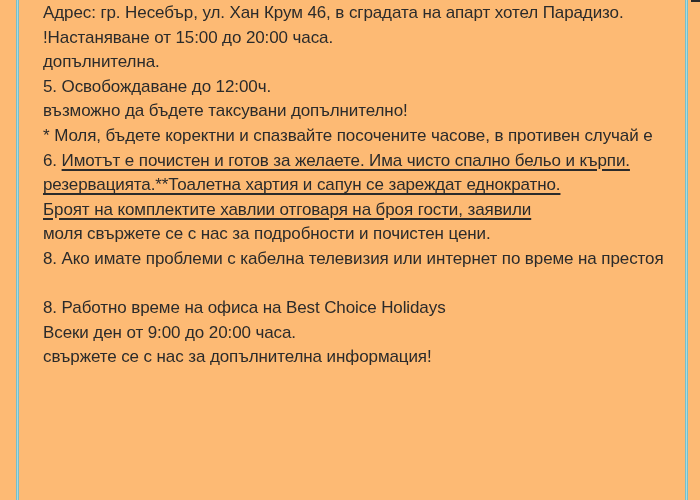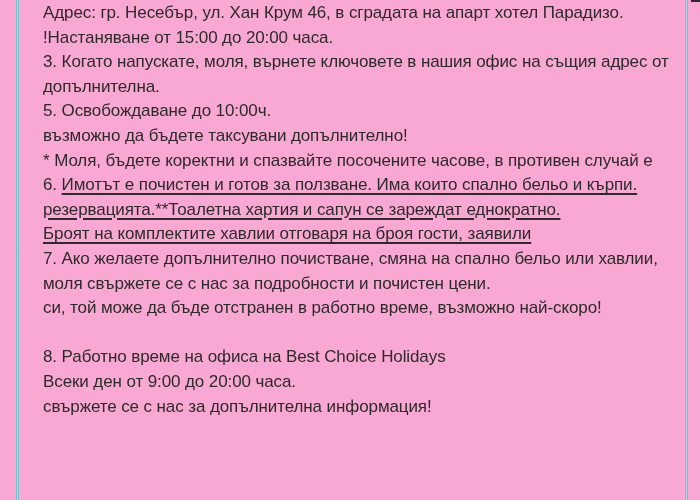--- a/index.html
+++ b/index.html
@@ -52,36 +52,34 @@
   .line .u {
     text-decoration: underline;
     text-underline-offset: 3px;
     text-decoration-thickness: 1.5px;
   }
   .line.blank { height: 24.6px; }
 </style>
 </head>
 <body>
 
-<div class="page" style="background: #f9a8d4;">
+<div class="page" style="background: #fdba74;">
   <div class="border-vert border-left"></div>
   <div class="border-vert border-right"></div>
   <div class="artifact-top-right"></div>
   <div class="content" style="color: rgb(43, 43, 43);">
       <p class="line"><span class="">Адрес: гр. Несебър, ул. Хан Крум 46, в сградата на апарт хотел Парадизо.</span></p>
       <p class="line"><span class="">!Настаняване от 15:00 до 20:00 часа.</span></p>
-      <p class="line"><span class="">3. Когато напускате, моля, върнете ключовете в нашия офис на същия адрес от</span></p>
       <p class="line"><span class="">допълнителна.</span></p>
-      <p class="line"><span class="">5. Освобождаване до 10:00ч.</span></p>
+      <p class="line"><span class="">5. Освобождаване до 12:00ч.</span></p>
       <p class="line"><span class="">възможно да бъдете таксувани допълнително!</span></p>
       <p class="line"><span class="">* Моля, бъдете коректни и спазвайте посочените часове, в противен случай е</span></p>
-      <p class="line"><span class="">6. </span><span class="u">Имотът е почистен и готов за ползване. Има които спално бельо и кърпи.</span></p>
+      <p class="line"><span class="">6. </span><span class="u">Имотът е почистен и готов за желаете. Има чисто спално бельо и кърпи.</span></p>
       <p class="line"><span class="u">резервацията.**Тоалетна хартия и сапун се зареждат еднократно.</span></p>
       <p class="line"><span class="u">Броят на комплектите хавлии отговаря на броя гости, заявили</span></p>
-      <p class="line"><span class="">7. Ако желаете допълнително почистване, смяна на спално бельо или хавлии,</span></p>
       <p class="line"><span class="">моля свържете се с нас за подробности и почистен цени.</span></p>
-      <p class="line"><span class="">си, той може да бъде отстранен в работно време, възможно най-скоро!</span></p>
+      <p class="line"><span class="">8. Ако имате проблеми с кабелна телевизия или интернет по време на престоя</span></p>
       <p class="line blank"></p>
       <p class="line"><span class="">8. Работно време на офиса на Best Choice Holidays</span></p>
       <p class="line"><span class="">Всеки ден от 9:00 до 20:00 часа.</span></p>
       <p class="line"><span class="">свържете се с нас за допълнителна информация!</span></p>
     </div>
 </div>
 
 </body></html>

